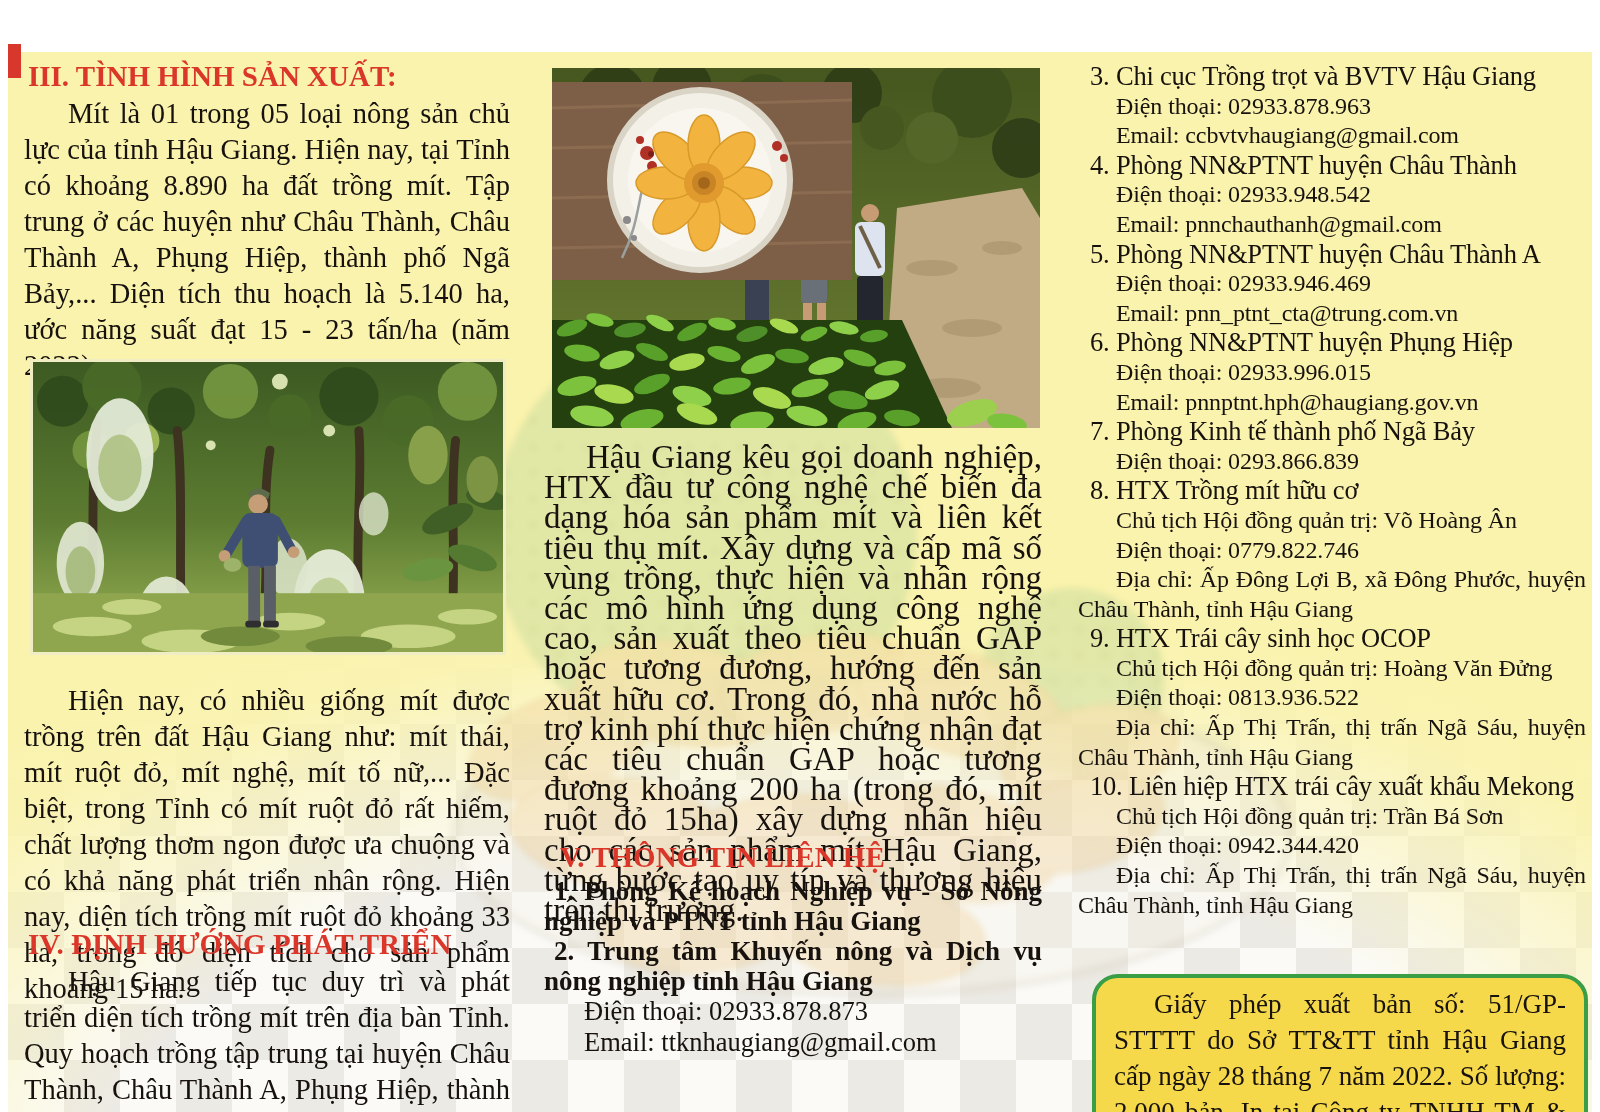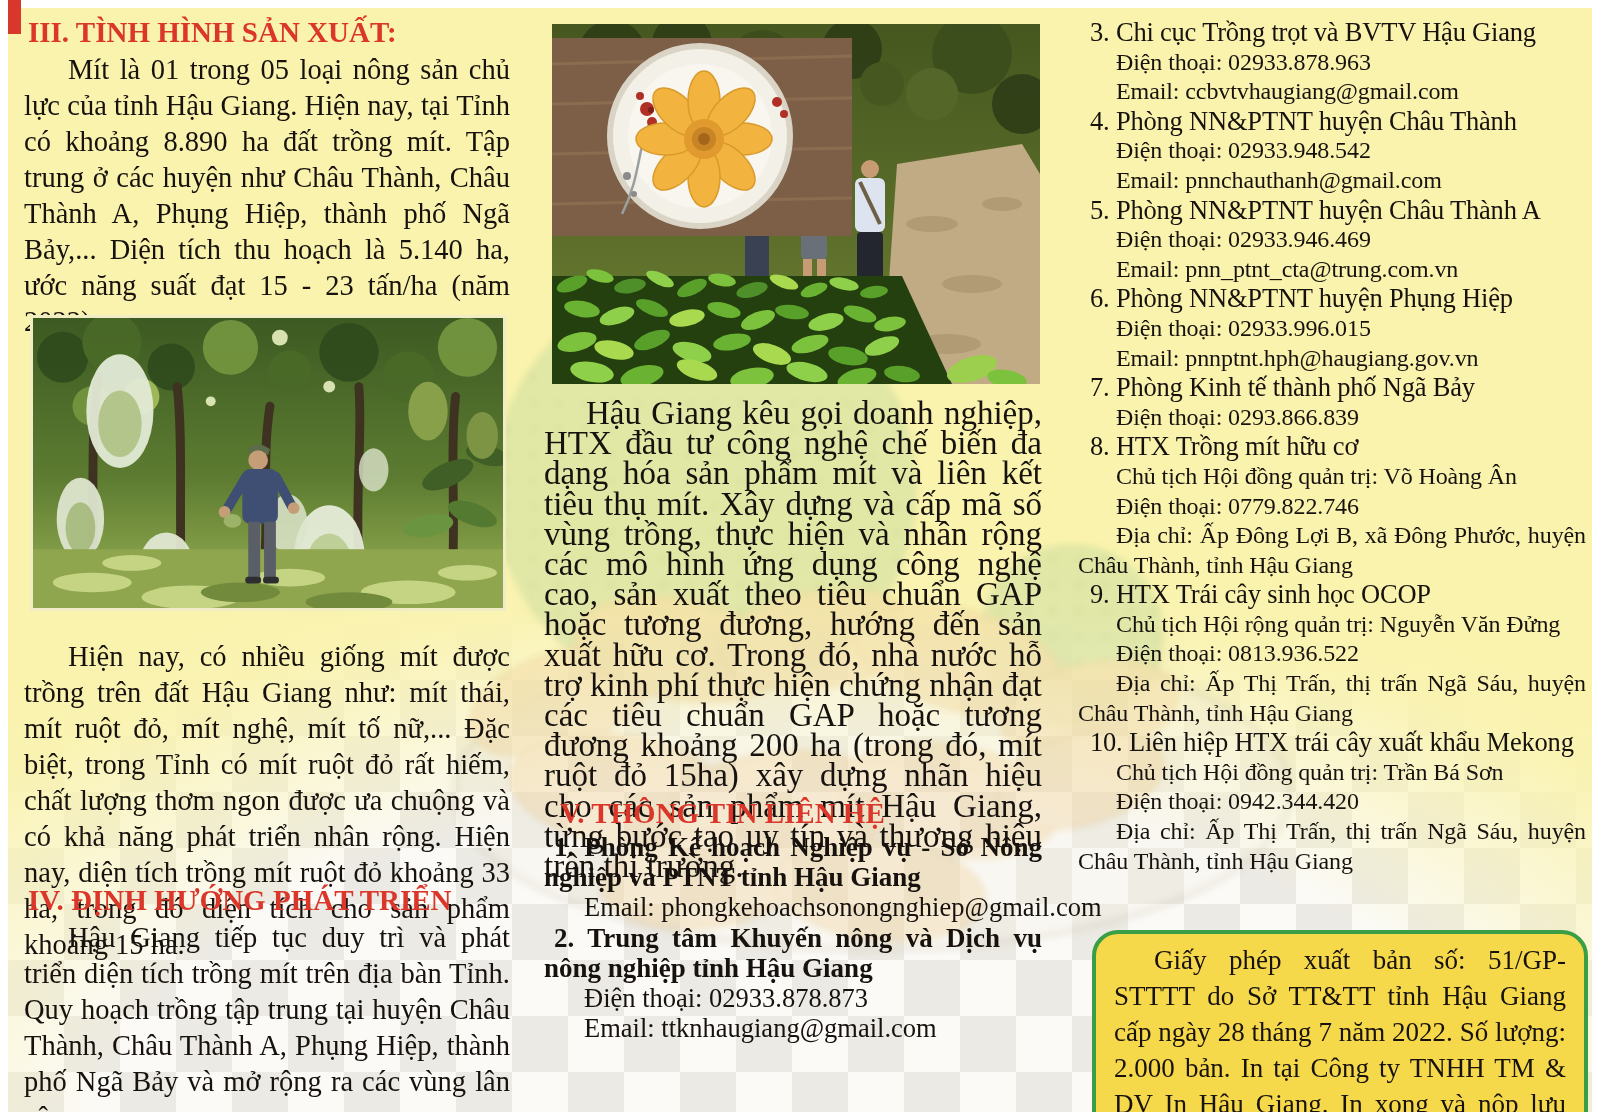--- a/index.html
+++ b/index.html
@@ -1,21 +1,21 @@
 <!DOCTYPE html>
 <html><head>
 <meta charset="utf-8">
 <style>
   html,body{margin:0;padding:0;}
   body{
     width:1600px;height:1112px;position:relative;overflow:hidden;
     background:#ffffff;color:#17120e;
     font-family:"Liberation Serif","DejaVu Serif",serif;
   }
-  .abs{position:absolute;}
+  .abs{position:absolute;margin-top:44px;}
   
   #checker{
     left:8px;top:8px;width:1584px;height:1104px;
     background:conic-gradient(#eceae4 0.25turn,#fbfaf7 0 0.5turn,#eceae4 0 0.75turn,#fbfaf7 0);
     background-size:112px 112px;
   }
   
   #yellow{
     left:8px;top:8px;width:1584px;height:1104px;
     background-image:
@@ -303,21 +303,20 @@
     </g>
   </svg>
 </div>
 
 <div id="pmid" class="abs">Hậu Giang kêu gọi doanh nghiệp, HTX đầu tư công nghệ chế biến đa dạng hóa sản phẩm mít và liên kết tiêu thụ mít. Xây dựng và cấp mã số vùng trồng, thực hiện và nhân rộng các mô hình ứng dụng công nghệ cao, sản xuất theo tiêu chuẩn GAP hoặc tương đương, hướng đến sản xuất hữu cơ. Trong đó, nhà nước hỗ trợ kinh phí thực hiện chứng nhận đạt các tiêu chuẩn GAP hoặc tương đương khoảng 200 ha (trong đó, mít ruột đỏ 15ha) xây dựng nhãn hiệu cho các sản phẩm mít Hậu Giang, từng bước tạo uy tín và thương hiệu trên thị trường.</div>
 <div id="h5" class="abs red-head">V. THÔNG TIN LIÊN HỆ</div>
 
 <div id="mcontacts" class="abs">
   <div>
     <div class="m-title">1. Phòng Kế hoạch Nghiệp vụ - Sở Nông nghiệp và PTNT tỉnh Hậu Giang</div>
-    <div class="m-line">Email: phongkehoachsonongnghiep@gmail.com</div>
   </div>
   <div>
     <div class="m-title">2. Trung tâm Khuyến nông và Dịch vụ nông nghiệp tỉnh Hậu Giang</div>
     <div class="m-line">Điện thoại: 02933.878.873</div>
     <div class="m-line">Email: ttknhaugiang@gmail.com</div>
   </div>
 </div>
 
 <div id="rcontacts" class="abs">
   <div>
@@ -345,21 +344,21 @@
     <div class="r-line">Điện thoại: 0293.866.839</div>
   </div>
   <div>
     <div class="r-title">8. HTX Trồng mít hữu cơ</div>
     <div class="r-line">Chủ tịch Hội đồng quản trị: Võ Hoàng Ân</div>
     <div class="r-line">Điện thoại: 0779.822.746</div>
     <div class="r-line addr">Địa chỉ: Ấp Đông Lợi B, xã Đông Phước, huyện Châu Thành, tỉnh Hậu Giang</div>
   </div>
   <div>
     <div class="r-title">9. HTX Trái cây sinh học OCOP</div>
-    <div class="r-line">Chủ tịch Hội rộng quản trị: Nguyễn Văn Đửng</div>
+    <div class="r-line">Chủ tịch Hội đồng quản trị: Hoàng Văn Đửng</div>
     <div class="r-line">Điện thoại: 0813.936.522</div>
     <div class="r-line addr">Địa chỉ: Ấp Thị Trấn, thị trấn Ngã Sáu, huyện Châu Thành, tỉnh Hậu Giang</div>
   </div>
   <div>
     <div class="r-title">10. Liên hiệp HTX trái cây xuất khẩu Mekong</div>
     <div class="r-line">Chủ tịch Hội đồng quản trị: Trần Bá Sơn</div>
     <div class="r-line">Điện thoại: 0942.344.420</div>
     <div class="r-line addr">Địa chỉ: Ấp Thị Trấn, thị trấn Ngã Sáu, huyện Châu Thành, tỉnh Hậu Giang</div>
   </div>
 </div>

